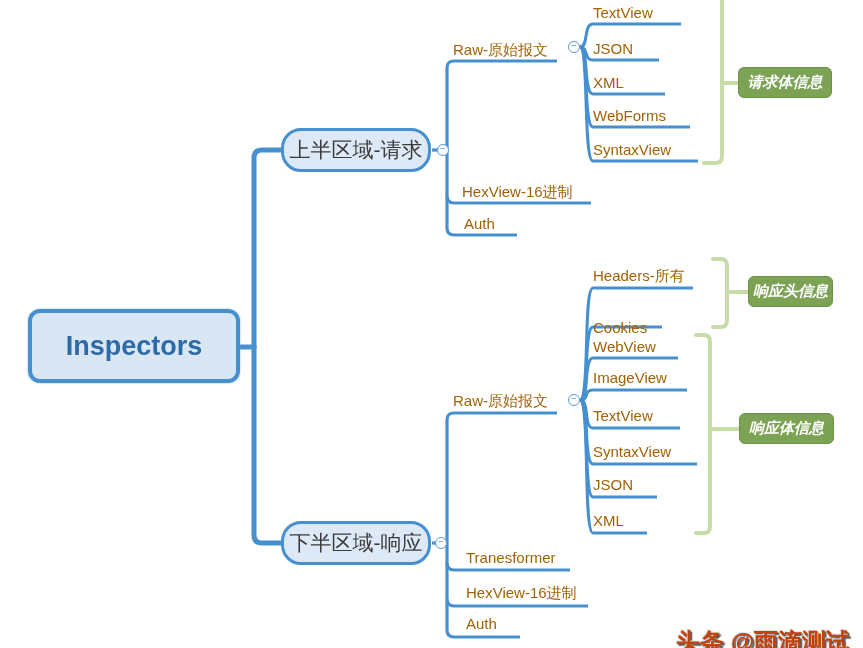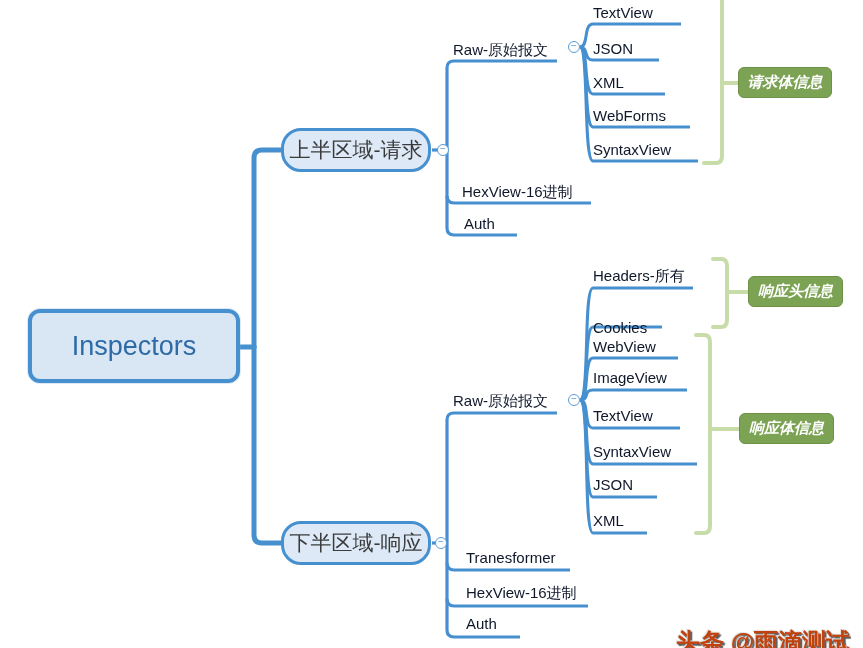--- a/index.html
+++ b/index.html
@@ -13,41 +13,41 @@
   }
   #wires { position: absolute; left: 0; top: 0; width: 863px; height: 648px; }
 
   .root-node {
     position: absolute;
     left: 28px; top: 309px; width: 212px; height: 74px;
     background: #d9e7f5;
     border: 4px solid #4690d0;
     border-radius: 12px;
     display: flex; align-items: center; justify-content: center;
-    font-size: 27px; font-weight: normal; color: #2e6ba6;
+    font-size: 27px; font-weight: bold; color: #2e6ba6;
     box-sizing: border-box;
     box-shadow: 0 0 0 1px rgba(120,170,215,0.25);
   }
   .branch-node {
     position: absolute;
     width: 150px; height: 44px;
     background: #dde9f6;
     border: 3px solid #4690d0;
     border-radius: 20px;
     display: flex; align-items: center; justify-content: center;
     font-size: 21px; color: #3b3b3b;
     box-sizing: border-box;
     white-space: nowrap;
   }
   #branch-request  { left: 281px; top: 128px; }
   #branch-response { left: 281px; top: 521px; }
 
   .topic {
     position: absolute;
-    font-size: 15px; color: #0f172a;
+    font-size: 15px; color: #a16207;
     white-space: nowrap; line-height: 19px;
   }
 
   .toggle {
     position: absolute;
     width: 12px; height: 12px;
     background: #ffffff;
     border: 1.5px solid #5a9bd4;
     border-radius: 50%;
     box-sizing: border-box;
@@ -61,21 +61,21 @@
     height: 31px;
     background: #7ca254;
     border: 1px solid #6c9147;
     border-radius: 6px;
     display: flex; align-items: center; justify-content: center;
     color: #ffffff; font-size: 15px; font-weight: bold; font-style: italic;
     box-sizing: border-box;
     white-space: nowrap;
   }
   #callout-request-body   { left: 738px; top: 67px;  width: 94px; }
-  #callout-response-header{ left: 748px; top: 276px; width: 95px; }
+  #callout-response-header{ left: 748px; top: 276px; width: 85px; }
   #callout-response-body  { left: 739px; top: 413px; width: 95px; }
 
   .watermark {
     position: absolute;
     left: 676px; top: 626px;
     font-size: 24px; font-weight: bold;
     color: #c2410c;
     text-shadow: -1px -1px 1px #e0e0e0, 2px 2px 1px #5c5c5c, 1px 1px 1px #777777;
     white-space: nowrap;
   }

